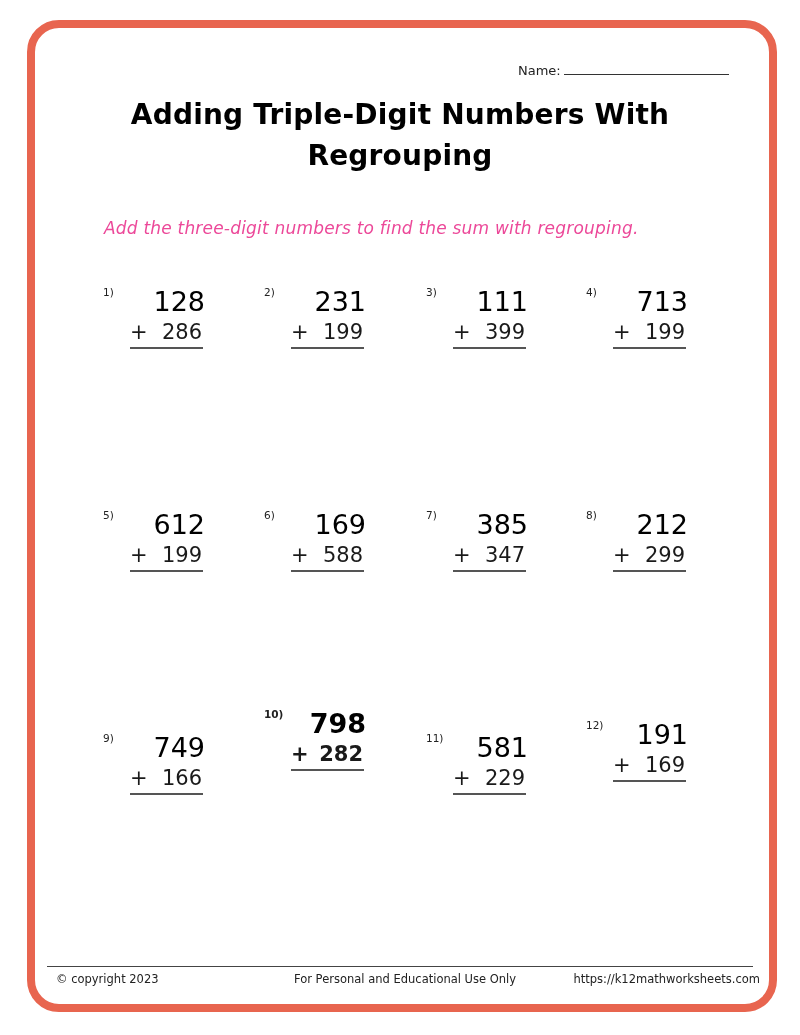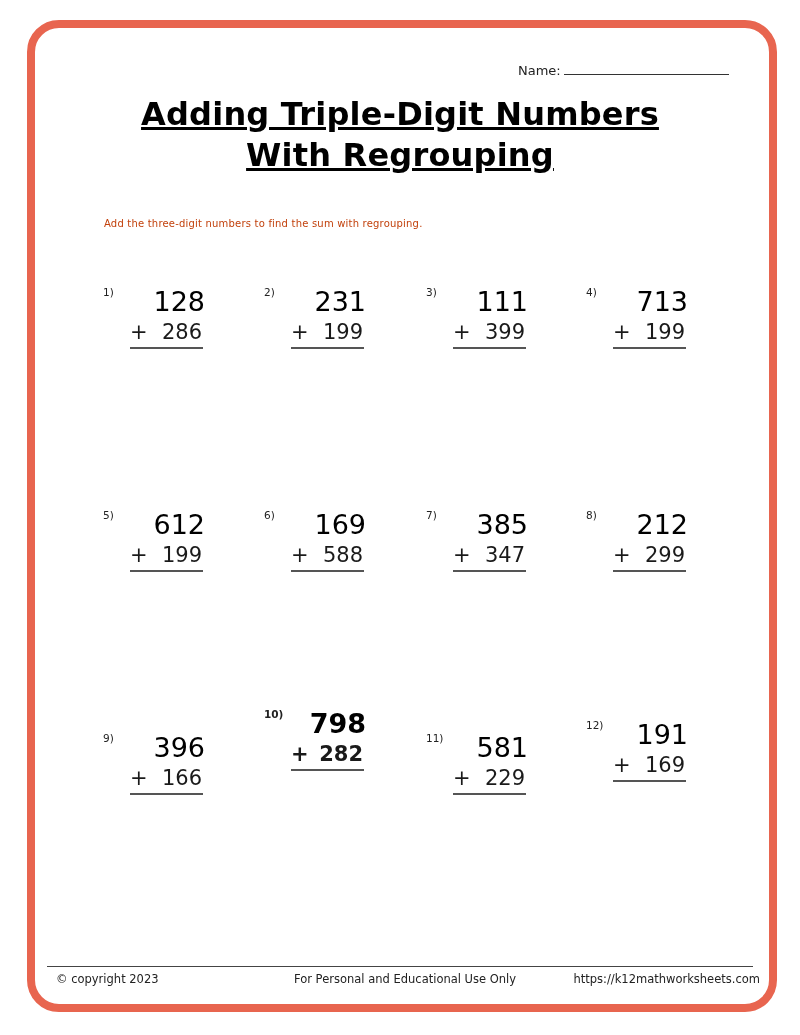--- a/index.html
+++ b/index.html
@@ -40,33 +40,33 @@
       margin-left: 3px;
       height: 12px;
     }
     .title {
       position: absolute;
       left: 100px;
       width: 600px;
       top: 94px;
       text-align: center;
       font-weight: bold;
-      font-size: 32px;
+      font-size: 28px;
       line-height: 41px;
       color: #000;
       letter-spacing: 0.2px;
-      text-decoration: underline;
     }
     .instructions {
       position: absolute;
       left: 104px;
       top: 218px;
-      font-size: 10px;
-      color: #c2410c;
+      font-size: 17px;
+      color: #ec4899;
       letter-spacing: 0.2px;
+      font-style: italic;
     }
     .problem {
       position: absolute;
       width: 110px;
       height: 70px;
     }
     .problem .num {
       position: absolute;
       left: 0;
       top: 0;
@@ -206,21 +206,21 @@
   <span class="top">212</span>
   <div class="bottom">
     <span>+</span>
     <span>299</span>
   </div>
   <div class="line"></div>
 </div>
 
 <div class="problem" style="left:103px; top:732px;">
   <span class="num">9)</span>
-  <span class="top">396</span>
+  <span class="top">749</span>
   <div class="bottom">
     <span>+</span>
     <span>166</span>
   </div>
   <div class="line"></div>
 </div>
 
 <div class="problem" style="left:264px; top:708px;font-weight:bold;">
   <span class="num">10)</span>
   <span class="top">798</span>

